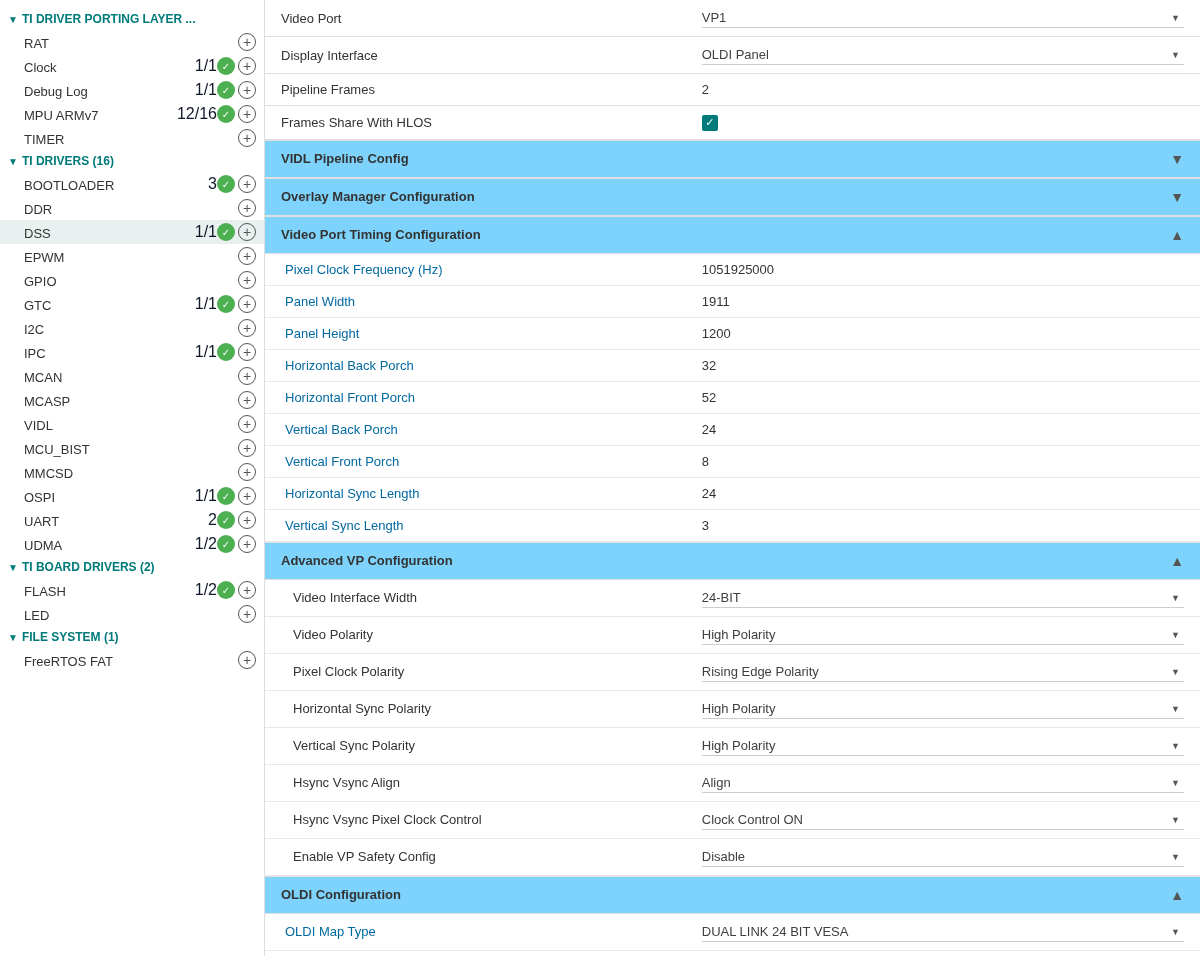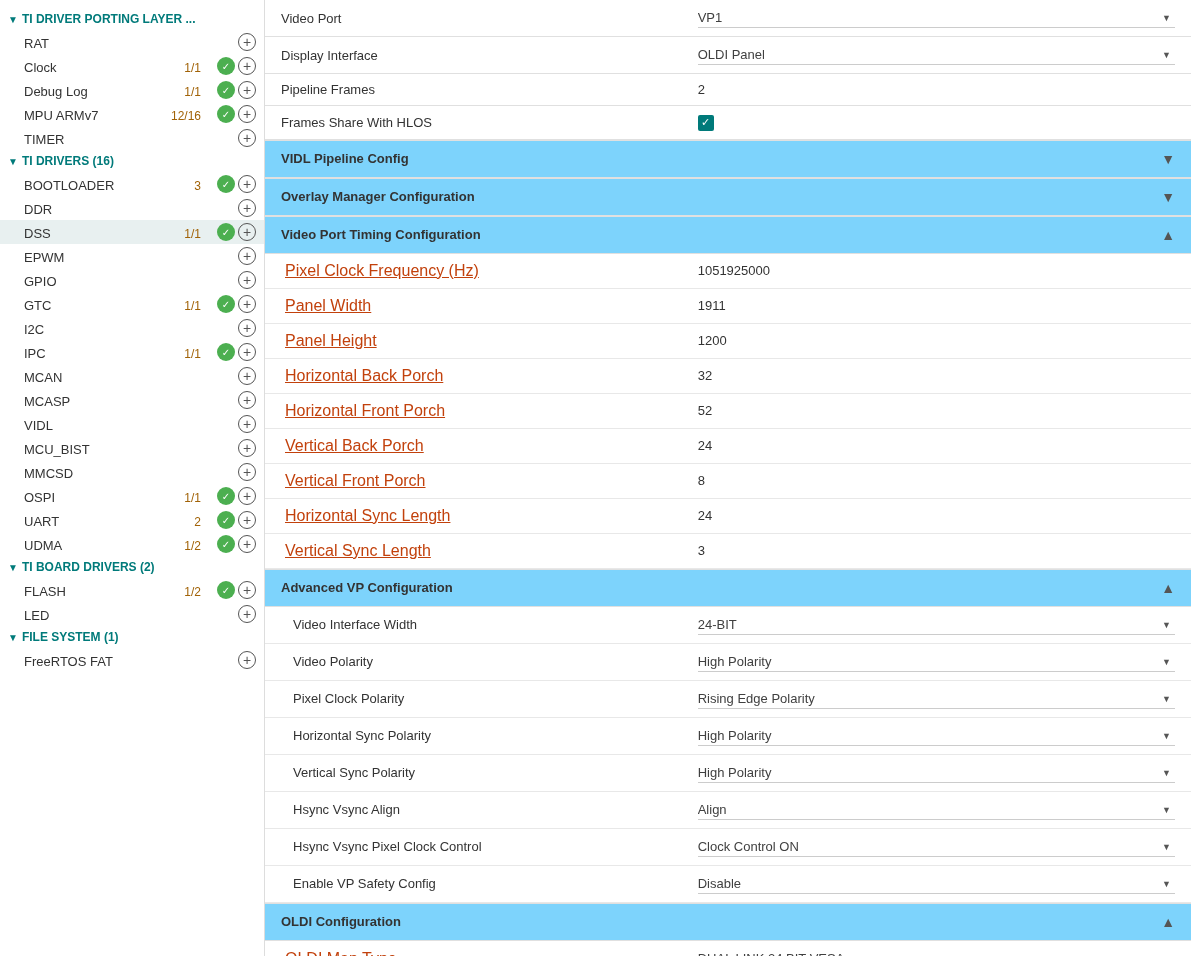--- a/index.html
+++ b/index.html
@@ -34,23 +34,23 @@
       color: #333;
       cursor: pointer;
     }
     .sidebar-item.active {
       background: #e8f0f0;
     }
     .sidebar-item .item-name {
       flex: 1;
     }
     .sidebar-item .item-count {
-      margin-right: 16px;
-      color: #a16207;
-      font-size: 12px;
+      margin-right: 0;
+      color: #0f172a;
+      font-size: 16px;
     }
     .sidebar-item .check-icon {
       width: 18px; height: 18px;
       background: #4caf50;
       border-radius: 50%;
       display: inline-flex; align-items: center; justify-content: center;
       color: #fff;
       font-size: 10px;
       margin-right: 3px;
     }
@@ -61,21 +61,21 @@
       display: inline-flex; align-items: center; justify-content: center;
       font-size: 14px;
       color: #555;
       cursor: pointer;
     }
 
     
     #main {
       flex: 1;
       overflow-y: auto;
-      padding: 0 9px 20px 0;
+      padding: 0 0 20px 0;
     }
 
     
     .config-table {
       width: 100%;
       border-collapse: collapse;
     }
     .config-table tr {
       border-bottom: 1px solid #e0e0e0;
     }
@@ -113,23 +113,22 @@
     
     .form-row {
       display: flex;
       align-items: center;
       border-bottom: 1px solid #e8e8e8;
       padding: 0;
     }
     .form-row .label-cell {
       width: 45%;
       padding: 8px 16px 8px 20px;
-      color: #c2410c;
-      font-size: 16px;
-      text-decoration: underline;
+      color: #0369a1;
+      font-size: 13px;
     }
     .form-row .value-cell {
       flex: 1;
       padding: 8px 16px;
       font-size: 13px;
     }
 
     
     .select-field {
       width: 100%;

